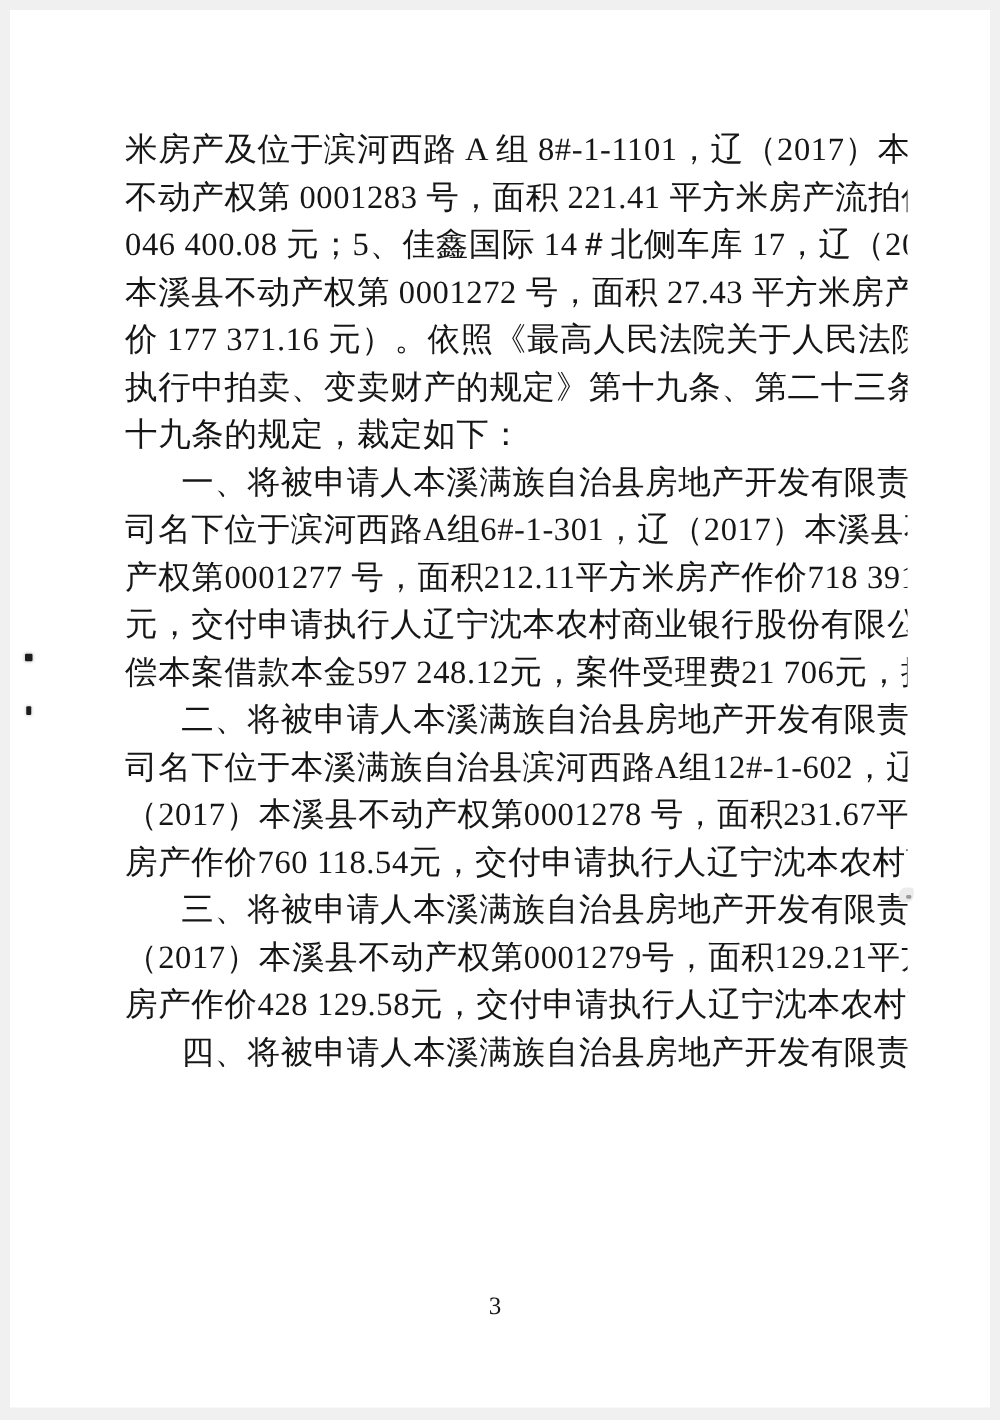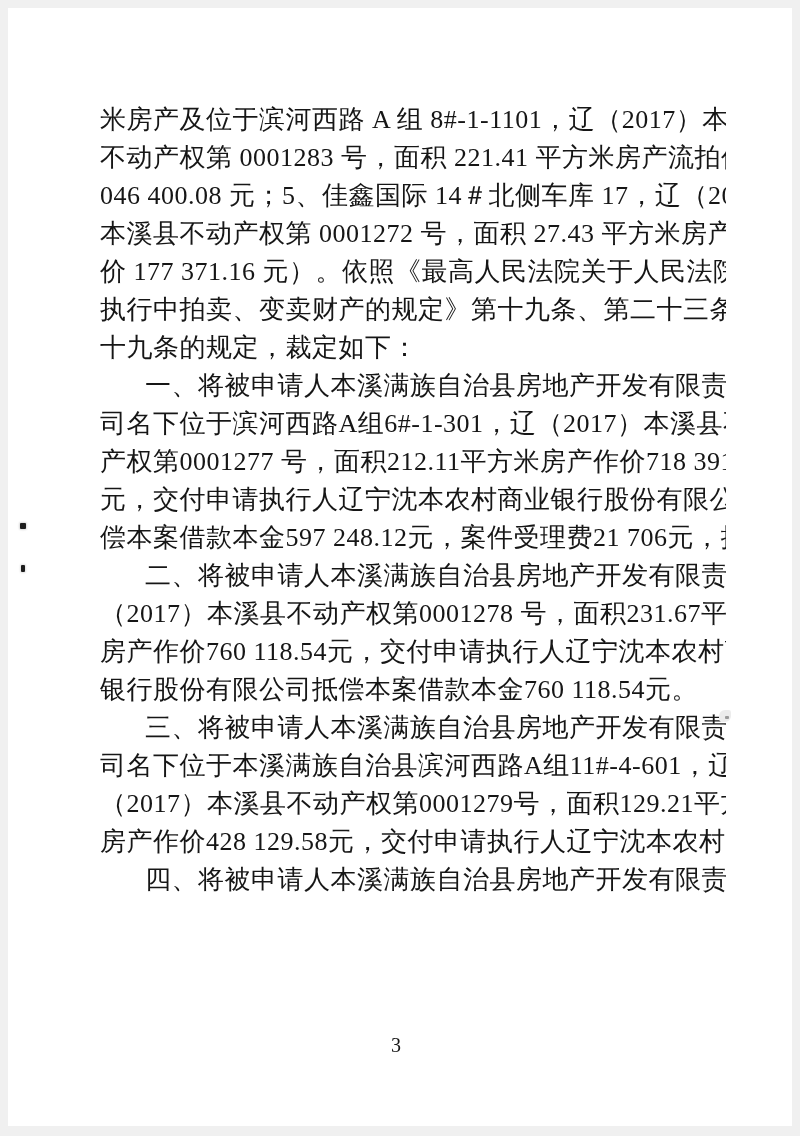--- a/index.html
+++ b/index.html
@@ -105,25 +105,24 @@
         <div class="line">本溪县不动产权第 0001272 号，面积 27.43 平方米房产流拍</div>
         <div class="line">价 177 371.16 元）。依照《最高人民法院关于人民法院民事</div>
         <div class="line">执行中拍卖、变卖财产的规定》第十九条、第二十三条、二</div>
         <div class="line plain">十九条的规定，裁定如下：</div>
         <div class="line indent">一、将被申请人本溪满族自治县房地产开发有限责任公</div>
         <div class="line">司名下位于滨河西路A组6#-1-301，辽（2017）本溪县不动</div>
         <div class="line">产权第0001277 号，面积212.11平方米房产作价718 391.12</div>
         <div class="line">元，交付申请执行人辽宁沈本农村商业银行股份有限公司抵</div>
         <div class="line">偿本案借款本金597 248.12元，案件受理费21 706元，执行</div>
         <div class="line indent">二、将被申请人本溪满族自治县房地产开发有限责任公</div>
+        <div class="line">司名下位于本溪满族自治县滨河西路A组12#-1-602，辽</div>
         <div class="line">（2017）本溪县不动产权第0001278 号，面积231.67平方米</div>
         <div class="line">房产作价760 118.54元，交付申请执行人辽宁沈本农村商业</div>
-        <div class="line plain">银行股份有限公司抵偿本案借款本金760 118.54元。</div>
         <div class="line indent">三、将被申请人本溪满族自治县房地产开发有限责任公</div>
-        <div class="line">司名下位于本溪满族自治县滨河西路A组11#-4-601，辽</div>
         <div class="line">（2017）本溪县不动产权第0001279号，面积129.21平方米</div>
         <div class="line">房产作价428 129.58元，交付申请执行人辽宁沈本农村商业</div>
         <div class="line indent">四、将被申请人本溪满族自治县房地产开发有限责任公</div>
       </div>
     <div class="pagenum">3</div>
     <div class="dot dot1"></div>
     <div class="dot dot2"></div>
     <div class="smudge"></div>
     <div class="smudge-dot"></div>
   </div>

